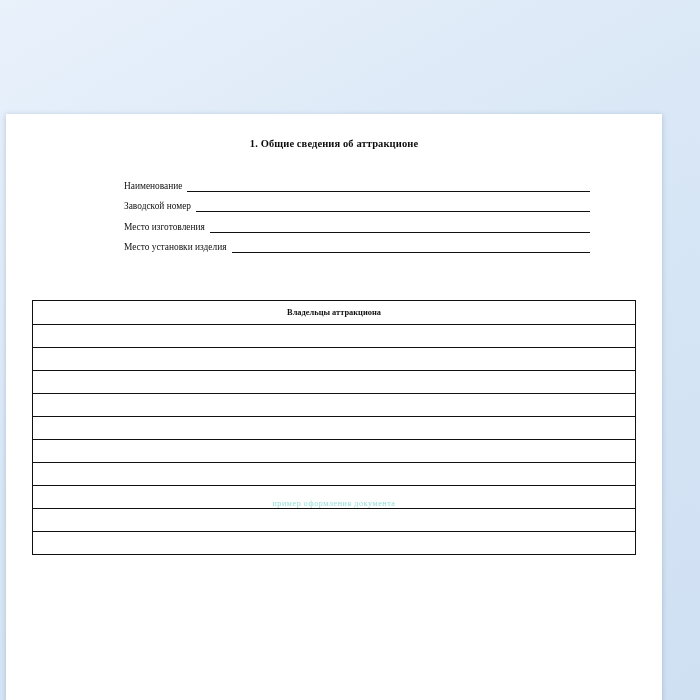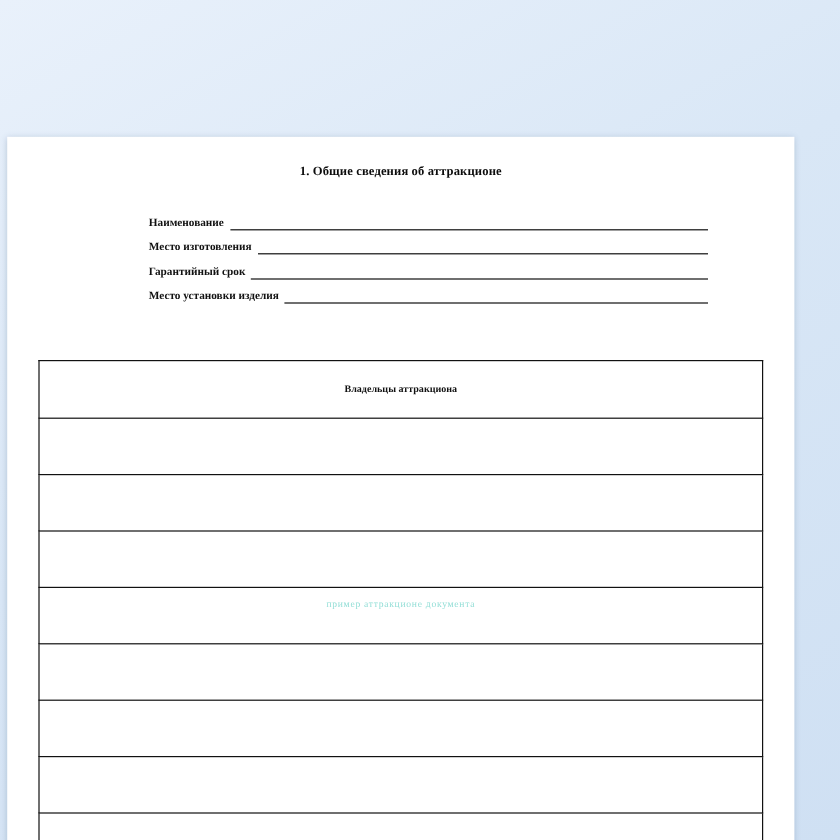--- a/index.html
+++ b/index.html
@@ -49,21 +49,21 @@
     padding-left: 92px;
     padding-right: 46px;
   }
   .field-row {
     display: flex;
     align-items: flex-end;
     height: 20.5px;
   }
   .field-label {
     font-size: 9.4px;
-    font-weight: bold;
+    font-weight: normal;
     color: #111;
     white-space: nowrap;
     padding-right: 5px;
     line-height: 12px;
   }
   .field-line {
     flex: 1 1 auto;
     border-bottom: 1.1px solid #111;
     height: 11px;
   }
@@ -72,21 +72,21 @@
     left: 26px;
     right: 26px;
     top: 186px;
     border: 1.2px solid #111;
     border-collapse: collapse;
     width: calc(100% - 52px);
   }
   .owners-table td {
     border: 1.1px solid #111;
     height: 22px;
-    padding: 12px;
+    padding: 0;
   }
   .owners-table td.header-cell {
     text-align: center;
     font-size: 8.4px;
     font-weight: bold;
     color: #111;
     height: 23px;
     vertical-align: middle;
   }
   .watermark {
@@ -112,31 +112,31 @@
       <div class="doc-title">1. Общие сведения об аттракционе</div>
 
       <div class="fields">
 
         <div class="field-row">
           <span class="field-label">Наименование</span>
           <span class="field-line"></span>
         </div>
 
 
+        <div class="field-row">
+          <span class="field-label">Заводской номер</span>
+          <span class="field-line"></span>
+        </div>
 
         <div class="field-row">
           <span class="field-label">Место изготовления</span>
           <span class="field-line"></span>
         </div>
 
 
-        <div class="field-row">
-          <span class="field-label">Гарантийный срок</span>
-          <span class="field-line"></span>
-        </div>
 
         <div class="field-row">
           <span class="field-label">Место установки изделия</span>
           <span class="field-line"></span>
         </div>
 
       </div>
 
       <table class="owners-table">
         <tbody>
@@ -169,17 +169,17 @@
             </tr>
           <tr>
               <td></td>
             </tr>
           <tr>
               <td></td>
             </tr>
         </tbody>
       </table>
 
-      <div class="watermark">пример аттракционе документа</div>
+      <div class="watermark">пример оформления документа</div>
 
     </div>
   </div>
 </div>
 
 </body></html>

